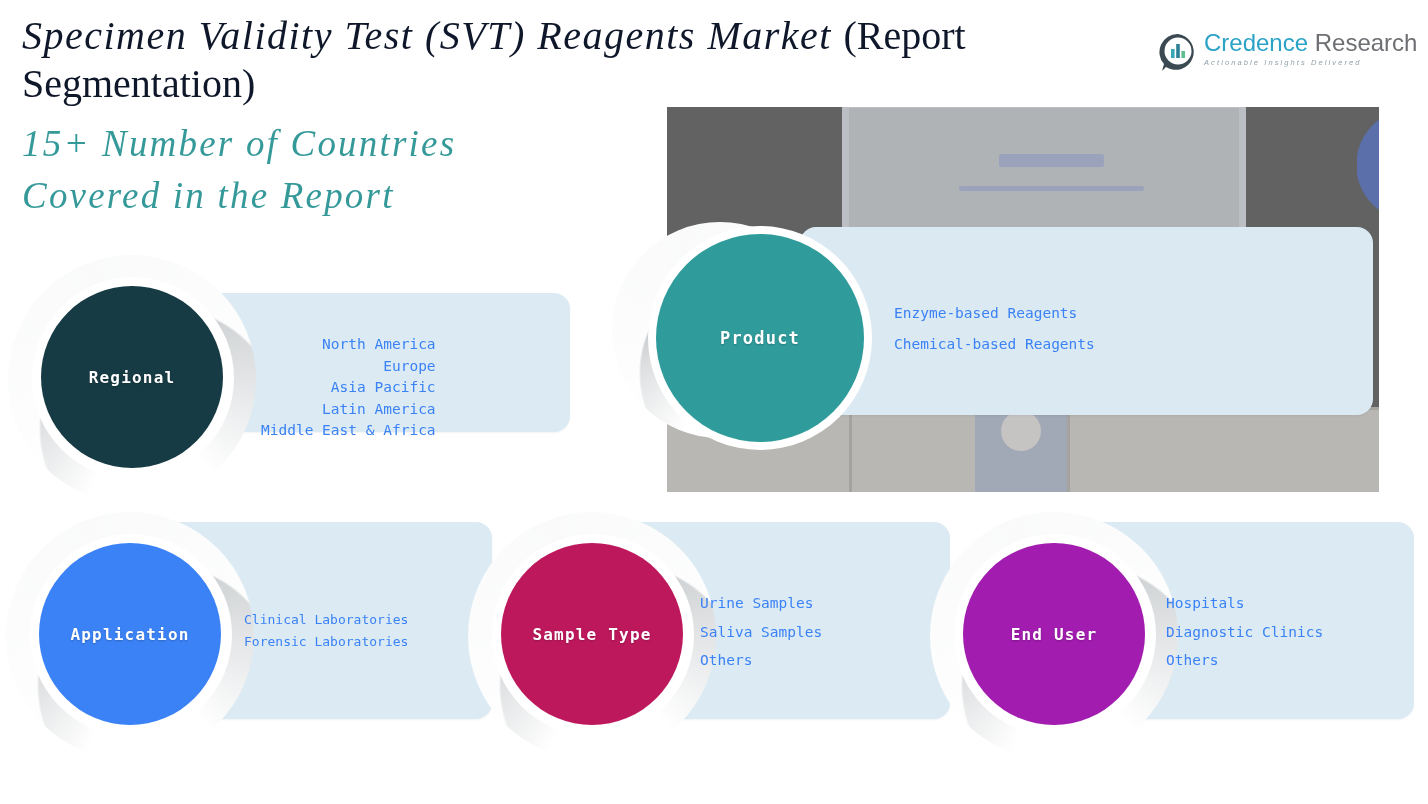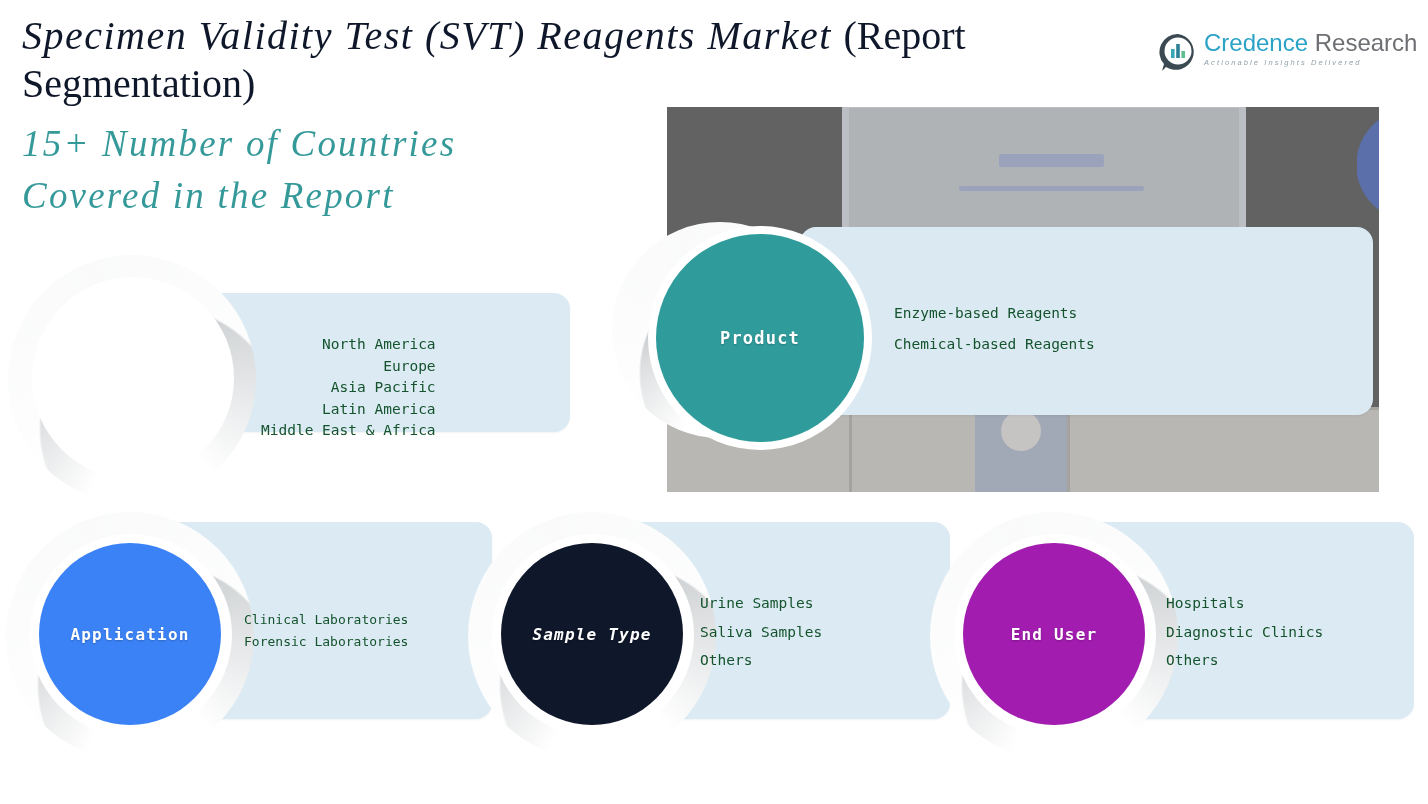--- a/index.html
+++ b/index.html
@@ -97,21 +97,21 @@
     box-shadow:0 0 0 8px #ffffff, 0 2px 6px rgba(0,0,0,.18);
   }
   .card .disc span{
     font-family:"DejaVu Sans Mono","Liberation Mono",monospace;
     font-weight:bold;color:#ffffff;letter-spacing:1.2px;
     text-shadow:0 1px 2px rgba(0,0,0,.22);white-space:nowrap;
   }
   .card .items{
     position:absolute;
     font-family:"DejaVu Sans Mono","Liberation Mono",monospace;
-    color:#14532d;
+    color:#3b82f6;
   }
   .card .items div{white-space:nowrap;}
 
   
   #card-regional{left:8px;top:255px;width:580px;height:248px;}
   #card-regional .panel{left:164px;top:38px;width:398px;height:139px;}
   #card-regional .ring{left:0px;top:0px;width:248px;height:248px;}
   #card-regional .ring-mask{left:24px;top:22px;width:202px;height:202px;}
   #card-regional .disc{left:35px;top:318px;}
   #card-regional .items{left:253px;top:79px;font-size:14.5px;line-height:21.5px;text-align:right;}
@@ -221,20 +221,23 @@
     <div class="il-table-c" style="left:182px;"></div>
     <div class="il-table-c" style="left:400px;"></div>
     <div class="il-chair" style="left:308px;"></div>
     <div class="il-tint"></div>
   </div>
 
   <div class="card" id="card-regional">
     <div class="panel"></div>
     <div class="ring"></div>
     <div class="ring-mask"></div>
+    <div class="disc disc-100" style="left:33px;top:31px;background:#173b44;">
+      <span style="font-size:16px;">Regional</span>
+    </div>
     <div class="items">
       <div>North America</div>
       <div>Europe</div>
       <div>Asia Pacific</div>
       <div>Latin America</div>
       <div>Middle East &amp; Africa</div>
     </div>
   </div>
 
   <div class="card" id="card-product">
@@ -259,21 +262,21 @@
     <div class="items">
       <div>Clinical Laboratories</div>
       <div>Forensic Laboratories</div>
     </div>
   </div>
 
   <div class="card" id="card-sample">
     <div class="panel"></div>
     <div class="ring"></div>
     <div class="ring-mask"></div>
-    <div class="disc disc-100" style="left:33px;top:31px;background:#0f172a;font-style:italic;">
+    <div class="disc disc-100" style="left:33px;top:31px;background:#be185d;">
       <span style="font-size:16px;">Sample Type</span>
     </div>
     <div class="items">
       <div>Urine Samples</div>
       <div>Saliva Samples</div>
       <div>Others</div>
     </div>
   </div>
 
   <div class="card" id="card-enduser">

